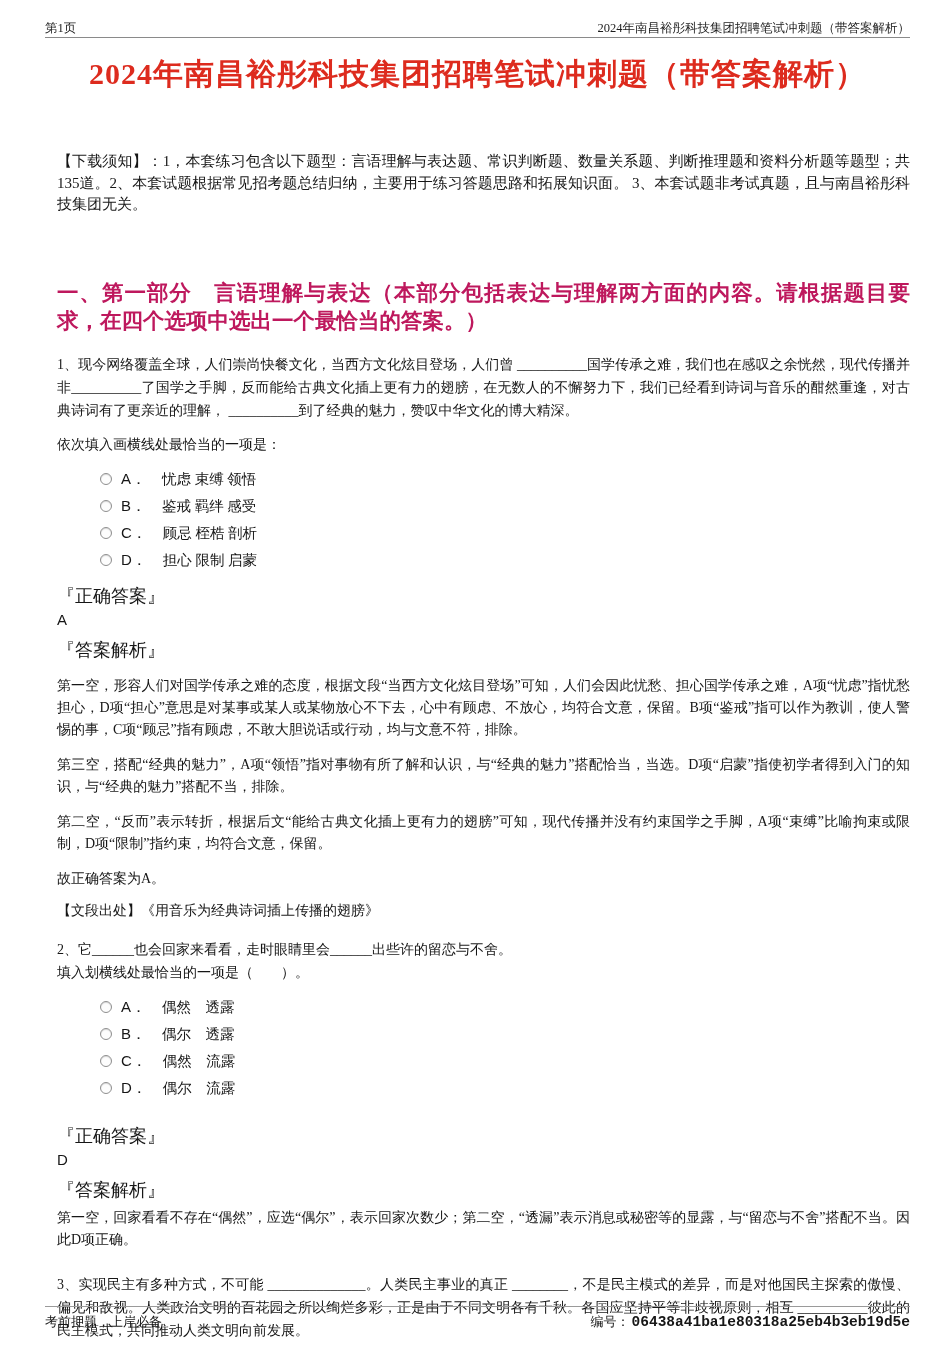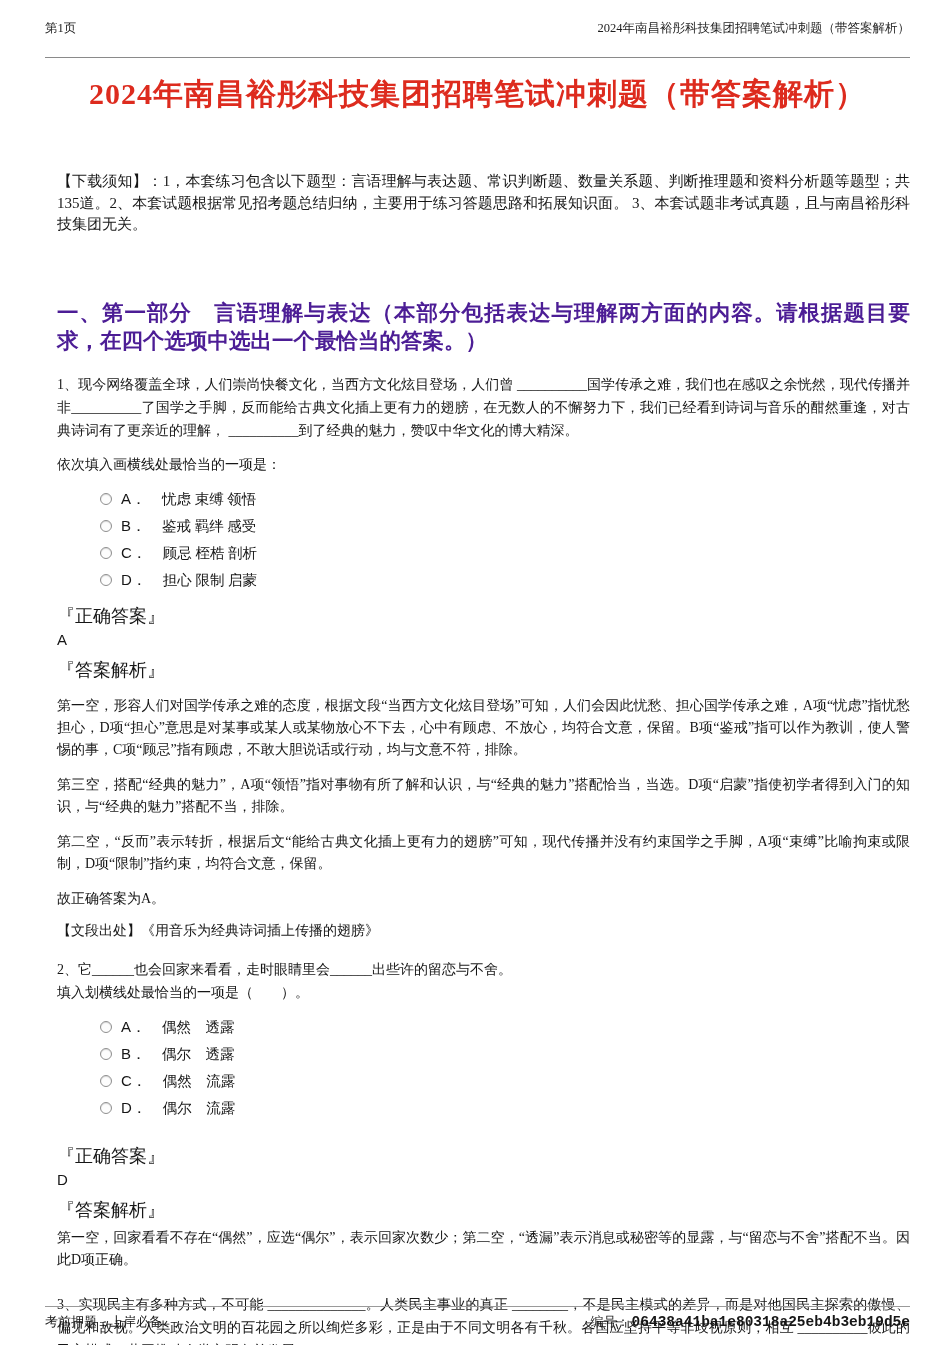--- a/index.html
+++ b/index.html
@@ -4,30 +4,30 @@
 <style>
   html,body { margin:0; padding:0; background:#ffffff; }
   .page {
     width:950px; height:1345px; margin:0 auto; background:#ffffff;
     position:relative; box-sizing:border-box; padding:20px 40px 0 45px;
     font-family:"Liberation Serif","DejaVu Serif",serif; color:#161616;
     overflow:hidden;
   }
   .header {
     display:flex; justify-content:space-between; align-items:flex-end;
-    font-size:12.5px; color:#1c1c1c; padding-bottom:20px;
+    font-size:12.5px; color:#1c1c1c; padding-bottom:0;
     border-bottom:1px solid #8a8a8a;
   }
   .doc-title {
     text-align:center; color:#dd2b1e; font-size:30px; font-weight:bold;
     margin:16px 0 0 0; letter-spacing:1px; line-height:40px;
   }
   .notice { margin:57px 0 0 12px; font-size:15px; line-height:21.5px; text-align:justify; }
   .section-heading {
-    color:#4c1d95; font-size:21.5px; font-weight:bold; line-height:28px;
+    color:#be185d; font-size:21.5px; font-weight:bold; line-height:28px;
     margin:63px 0 0 12px; text-align:justify;
   }
   .stem { font-size:14px; line-height:23px; margin:18px 0 0 12px; text-align:justify; }
   .prompt { font-size:14px; margin:14px 0 0 12px; }
   .options { margin:12px 0 0 55px; }
   .option { display:flex; align-items:center; height:27px; }
   .radio {
     width:10px; height:10px; border:1px solid #8f8f8f; border-radius:50%;
     background:#fdfdfd; box-shadow:inset 0 1px 1px rgba(0,0,0,0.15);
     margin-right:9px; flex:0 0 auto;

